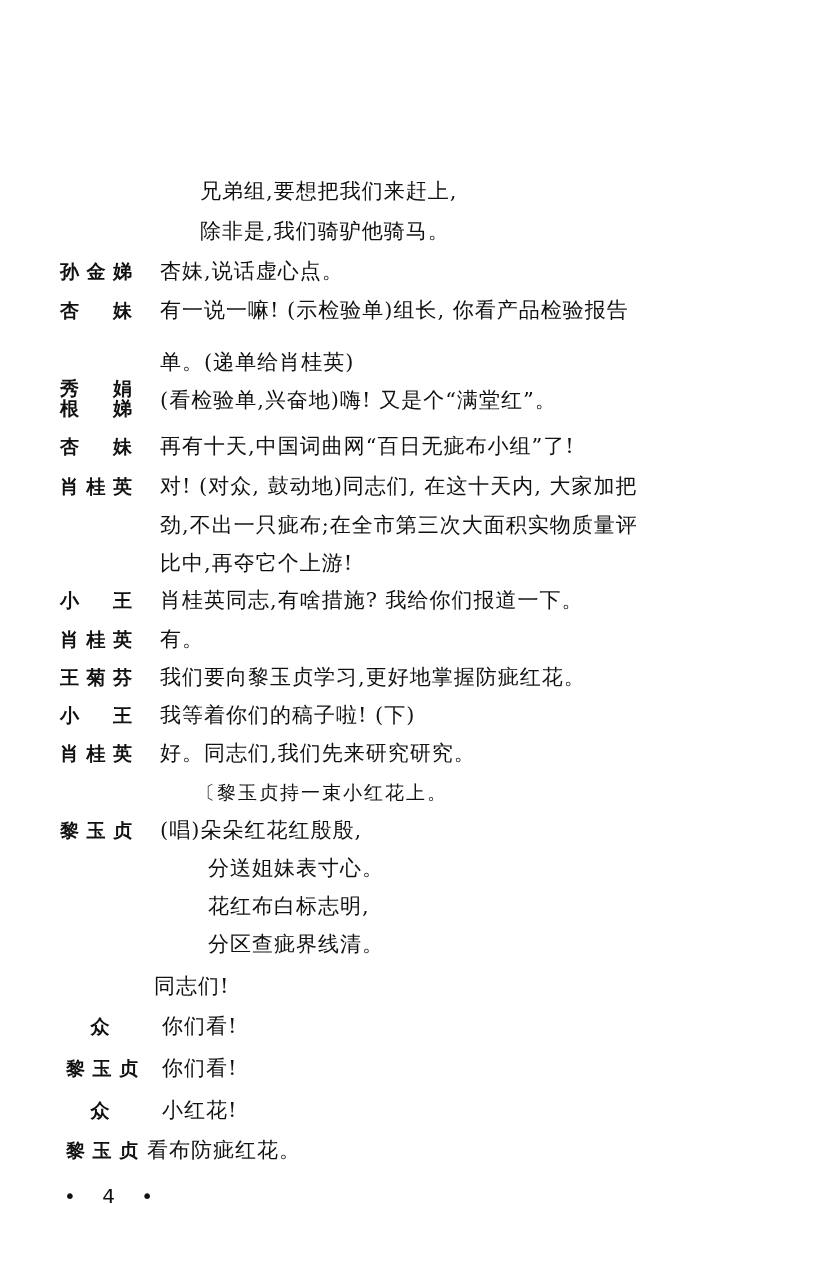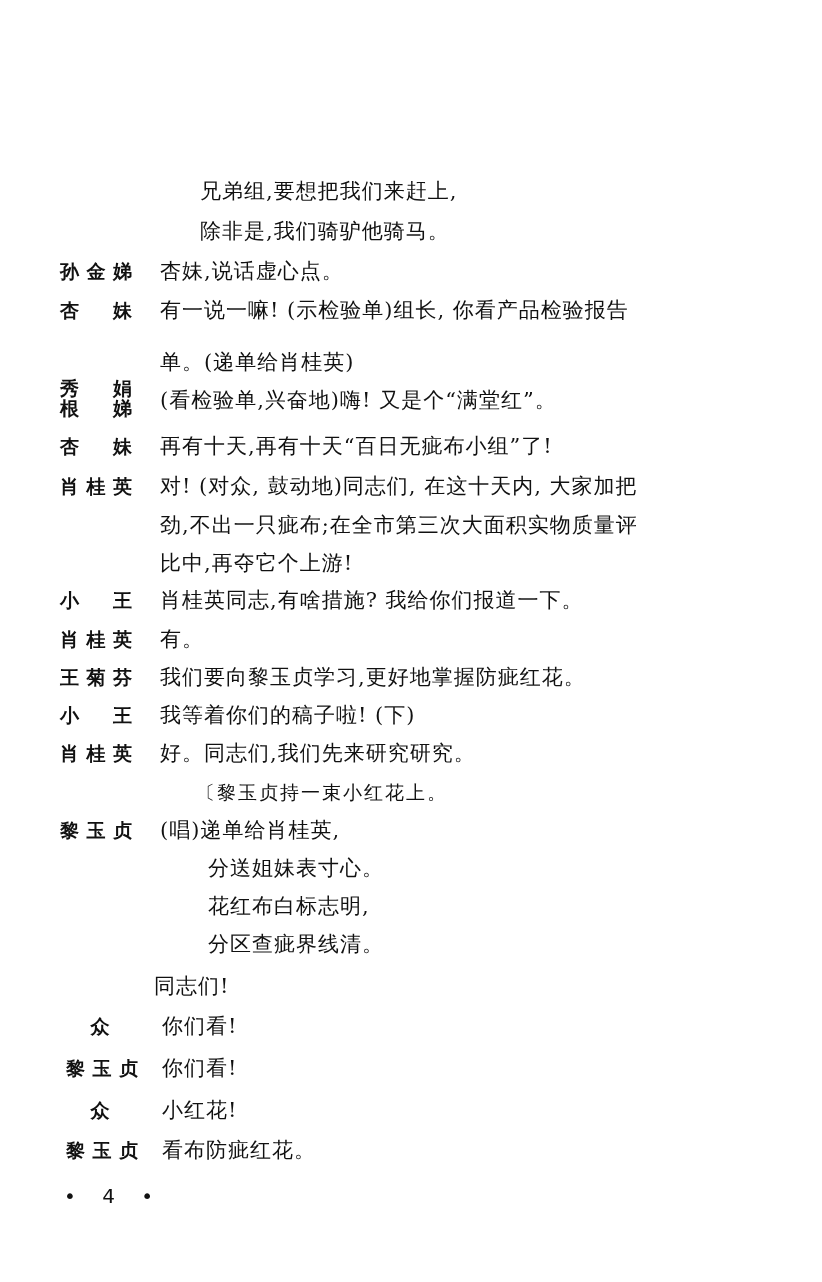--- a/index.html
+++ b/index.html
@@ -60,21 +60,21 @@
         <span>根</span>
         <span>娣</span>
       </div>
   </div>
   <div class="line text" style="top:338px">(看检验单,兴奋地)嗨! 又是个“满堂红”。</div>
 
   <div class="spk" style="top:384px">
       <span>杏</span>
       <span>妹</span>
     </div>
-  <div class="line text" style="top:384px">再有十天,再有十天“百日无疵布小组”了!</div>
+  <div class="line text" style="top:384px">再有十天,中国词曲网“百日无疵布小组”了!</div>
 
   <div class="spk" style="top:424px">
       <span>肖</span>
       <span>桂</span>
       <span>英</span>
     </div>
   <div class="line text" style="top:424px">对! (对众, 鼓动地)同志们, 在这十天内, 大家加把</div>
   <div class="line text" style="top:463px">劲,不出一只疵布;在全市第三次大面积实物质量评</div>
   <div class="line text" style="top:501px">比中,再夺它个上游!</div>
 
@@ -111,21 +111,21 @@
     </div>
   <div class="line text" style="top:691px">好。同志们,我们先来研究研究。</div>
 
   <div class="line indent dir" style="top:730px; left:196px">〔黎玉贞持一束小红花上。</div>
 
   <div class="spk" style="top:768px">
       <span>黎</span>
       <span>玉</span>
       <span>贞</span>
     </div>
-  <div class="line text" style="top:768px">(唱)递单给肖桂英,</div>
+  <div class="line text" style="top:768px">(唱)朵朵红花红殷殷,</div>
   <div class="line indent" style="top:806px; left:208px">分送姐妹表寸心。</div>
   <div class="line indent" style="top:844px; left:208px">花红布白标志明,</div>
   <div class="line indent" style="top:882px; left:208px">分区查疵界线清。</div>
   <div class="line text" style="top:924px; left:154px">同志们!</div>
 
   <div class="spk center" style="top:964px; left:80px; width:40px">众</div>
   <div class="line text" style="top:964px; left:162px">你们看!</div>
 
   <div class="spk" style="top:1006px; left:66px">
       <span>黎</span>
@@ -135,19 +135,19 @@
   <div class="line text" style="top:1006px; left:162px">你们看!</div>
 
   <div class="spk center" style="top:1048px; left:80px; width:40px">众</div>
   <div class="line text" style="top:1048px; left:162px">小红花!</div>
 
   <div class="spk" style="top:1088px; left:66px">
       <span>黎</span>
       <span>玉</span>
       <span>贞</span>
     </div>
-  <div class="line text" style="top:1088px; left:162px">看布防疵红花。</div>
+  <div class="line text" style="top:1088px; left:147px">看布防疵红花。</div>
 
   <div class="pagenum">• 4 •</div>
 
   <div class="footer footer-src">本曲谱源自</div>
   <div class="footer footer-site" style="color:#15803d">中国词曲网</div>
 </div>
 
 </body></html>

